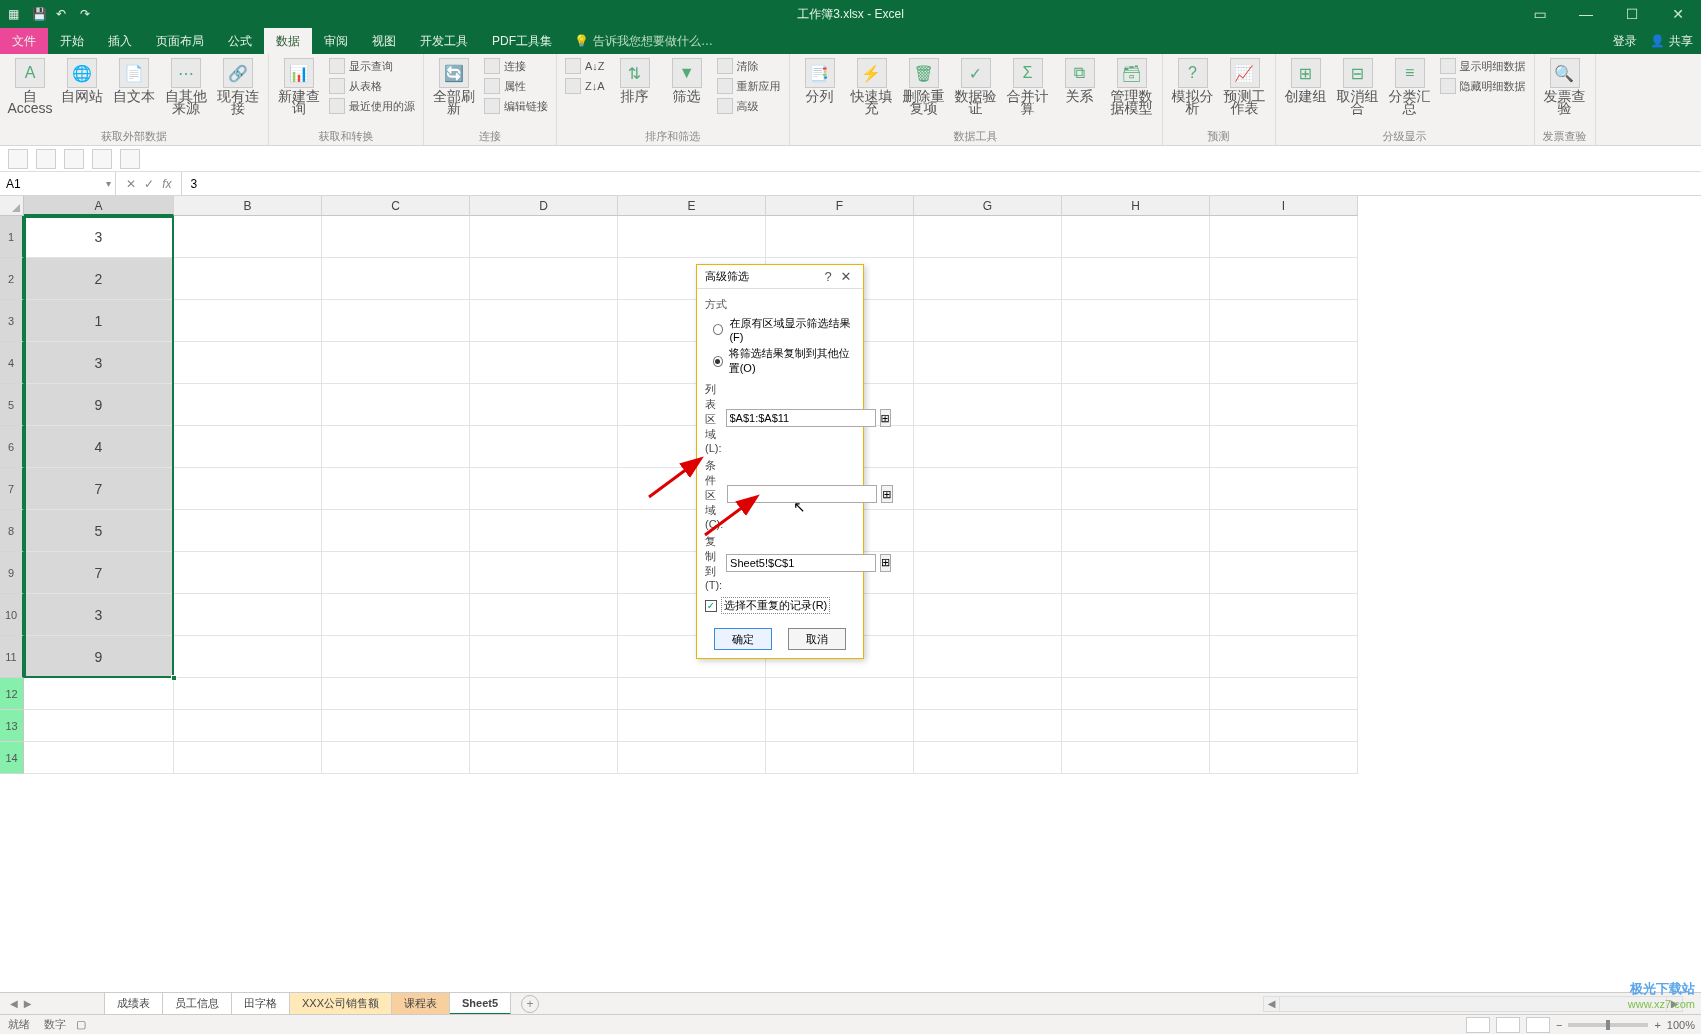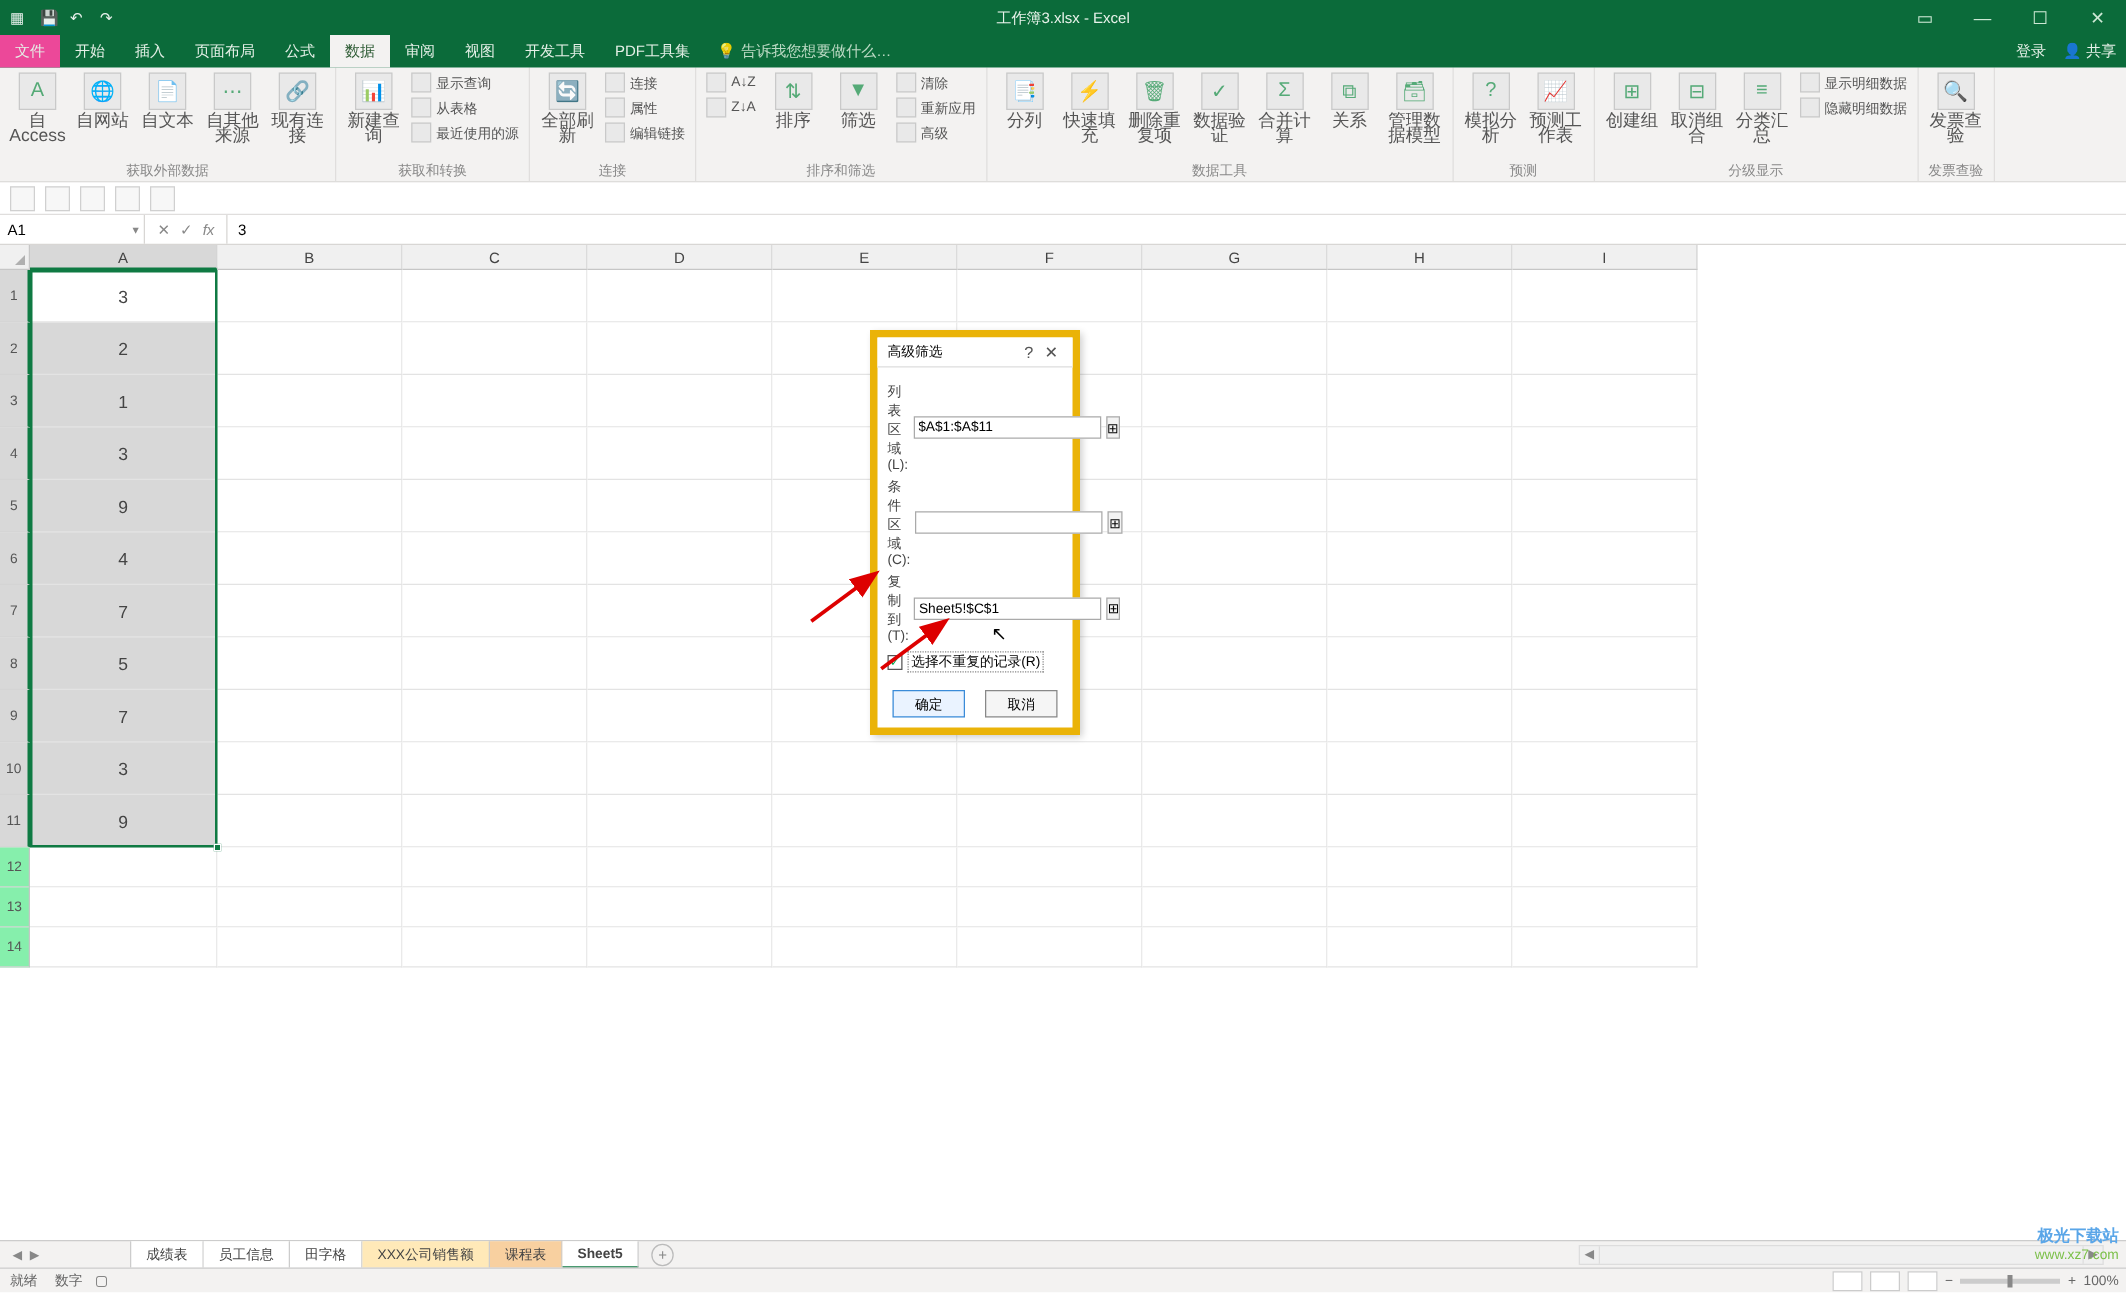--- a/index.html
+++ b/index.html
@@ -54,21 +54,21 @@
 .rowhdr { background:#86efac; border-right:1px solid #c6c6c6; border-bottom:1px solid #d4d4d4; text-align:center; font-size:11px; color:#555; display:flex; align-items:center; justify-content:center; }
 .rowhdr.sel { background:#d8d8d8; border-right:2px solid #0f7a43; }
 .cell { border-right:1px solid #e3e3e3; border-bottom:1px solid #e3e3e3; height:42px; text-align:center; display:flex; align-items:center; justify-content:center; font-size:14px; color:#444; background:#fff; }
 .cell.sel { background:#d8d8d8; }
 .cell.active { background:#fff; }
 .cell.short { height:32px; }
 .selbox { position:absolute; border:2px solid #0f7a43; pointer-events:none; }
 .selhandle { position:absolute; width:6px; height:6px; background:#0f7a43; border:1px solid #fff; pointer-events:none; }
 
 
-.dialog { position:absolute; left:696px; top:264px; width:168px; background:#fff; border:6px solid #eab308; box-shadow:2px 2px 6px rgba(0,0,0,.2); font-size:11px; }
+.dialog { position:absolute; left:696px; top:264px; width:168px; background:#fff; border:1px solid #eab308; box-shadow:2px 2px 6px rgba(0,0,0,.2); font-size:11px; }
 .dlgtitle { height:24px; display:flex; align-items:center; padding:0 8px; background:#fff; border-bottom:1px solid #ddd; }
 .dlgtitle .t { flex:1; }
 .dlgtitle .h, .dlgtitle .x { width:18px; text-align:center; color:#555; font-size:13px; }
 .dlgbody { padding:8px; }
 .grp { margin-bottom:6px; }
 .grp .gtitle { color:#555; margin-bottom:4px; }
 .radio { display:flex; align-items:center; gap:6px; margin:3px 0 3px 8px; }
 .radio .rb { width:11px; height:11px; border:1px solid #777; border-radius:50%; display:flex; align-items:center; justify-content:center; }
 .radio.checked .rb:after { content:""; width:5px; height:5px; background:#333; border-radius:50%; }
 .frow { display:flex; align-items:center; margin:4px 0; gap:4px; }
@@ -523,20 +523,31 @@
   <div class="selhandle" style="left:171px; top:479px;"></div>
 </div>
 
 <div class="dialog">
   <div class="dlgtitle">
     <span class="t">高级筛选</span>
     <span class="h">?</span>
     <span class="x">✕</span>
   </div>
   <div class="dlgbody">
+    <div class="grp">
+      <div class="gtitle">方式</div>
+      <div class="radio">
+          <div class="rb"></div>
+          <span>在原有区域显示筛选结果(F)</span>
+        </div>
+      <div class="radio checked">
+          <div class="rb"></div>
+          <span>将筛选结果复制到其他位置(O)</span>
+        </div>
+    </div>
     <div class="frow">
       <label>列表区域(L):</label>
       <input value="$A$1:$A$11" style="">
       <div class="refbtn">⊞</div>
     </div>
     <div class="frow">
       <label>条件区域(C):</label>
       <input value="" style="">
       <div class="refbtn">⊞</div>
     </div>

